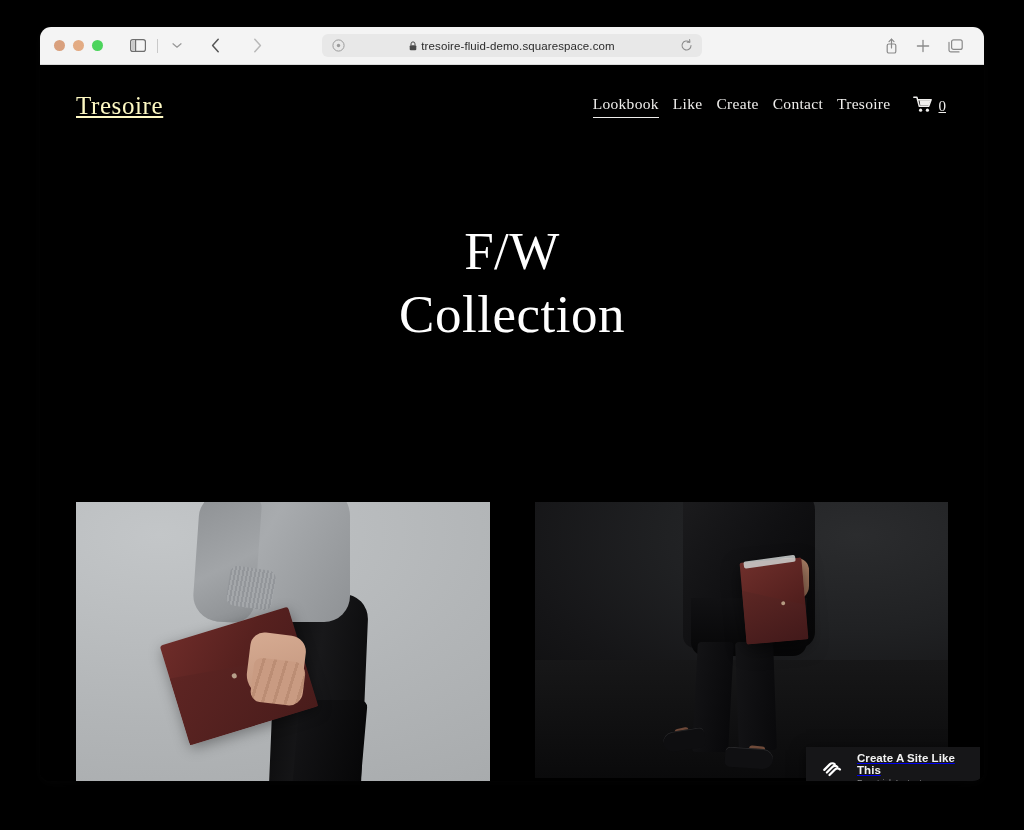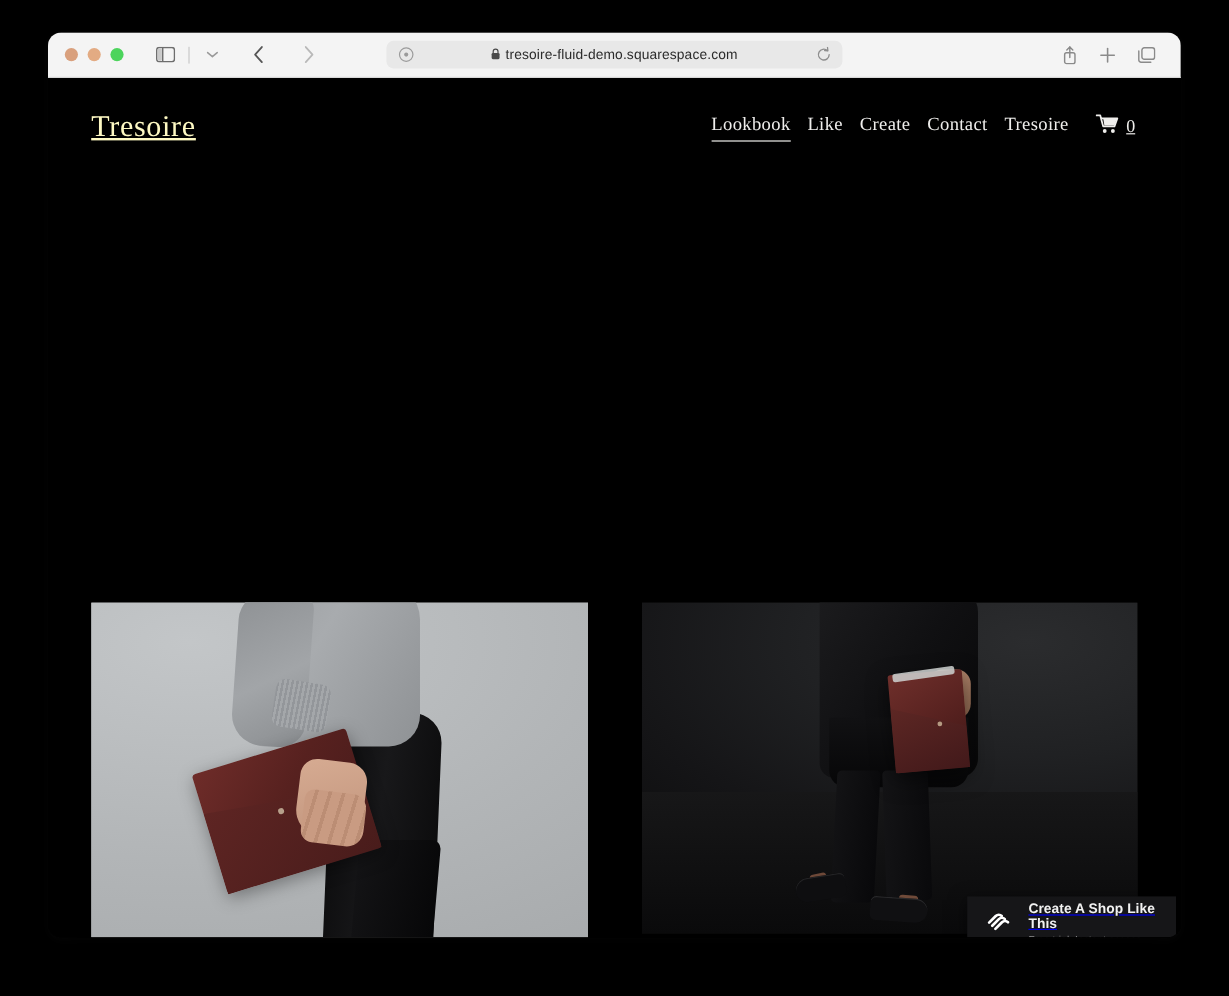--- a/index.html
+++ b/index.html
@@ -488,20 +488,24 @@
                 <path d="M6.4 4.2h11.2l-2 5.4H7.3z" fill="#efeeec"></path>
                 <circle cx="7.6" cy="14.2" r="1.6" fill="#efeeec"></circle>
                 <circle cx="14.4" cy="14.2" r="1.6" fill="#efeeec"></circle>
               </svg>
             </span>
             <span class="cart-count">0</span>
           </a>
         </nav>
       </div>
 
+      <div class="hero">
+        <div class="hero-line hero-line-1">F/W</div>
+        <div class="hero-line hero-line-2">Collection</div>
+      </div>
 
       <div class="gallery">
 
         <div class="tile tile-left">
           <div class="photo-light">
             <div class="pl-bg"></div>
             <div class="pl-pants"></div>
             <div class="pl-pants2"></div>
             <div class="pl-sweater"></div>
             <div class="pl-sleeve"></div>
@@ -543,20 +547,20 @@
         <span>
           <svg width="25" height="25" viewBox="0 0 24 24">
             <g fill="none" stroke="#ffffff" stroke-width="2.15" stroke-linecap="round" stroke-linejoin="round">
               <path d="M4.1 13.3 9.4 8a3.4 3.4 0 0 1 4.8 0"></path>
               <path d="M6.6 15.8l5.3-5.3a3.4 3.4 0 0 1 4.8 0"></path>
               <path d="M9.1 18.3l5.3-5.3a3.4 3.4 0 0 1 4.8 0"></path>
             </g>
           </svg>
         </span>
         <span class="ss-text">
-          <span class="ss-title">Create A Shop Like This</span>
+          <span class="ss-title">Create A Site Like This</span>
           <span class="ss-sub">Free trial. Instant access.</span>
         </span>
       </a>
 
     </div>
   </div>
 </div>
 
 </body></html>

